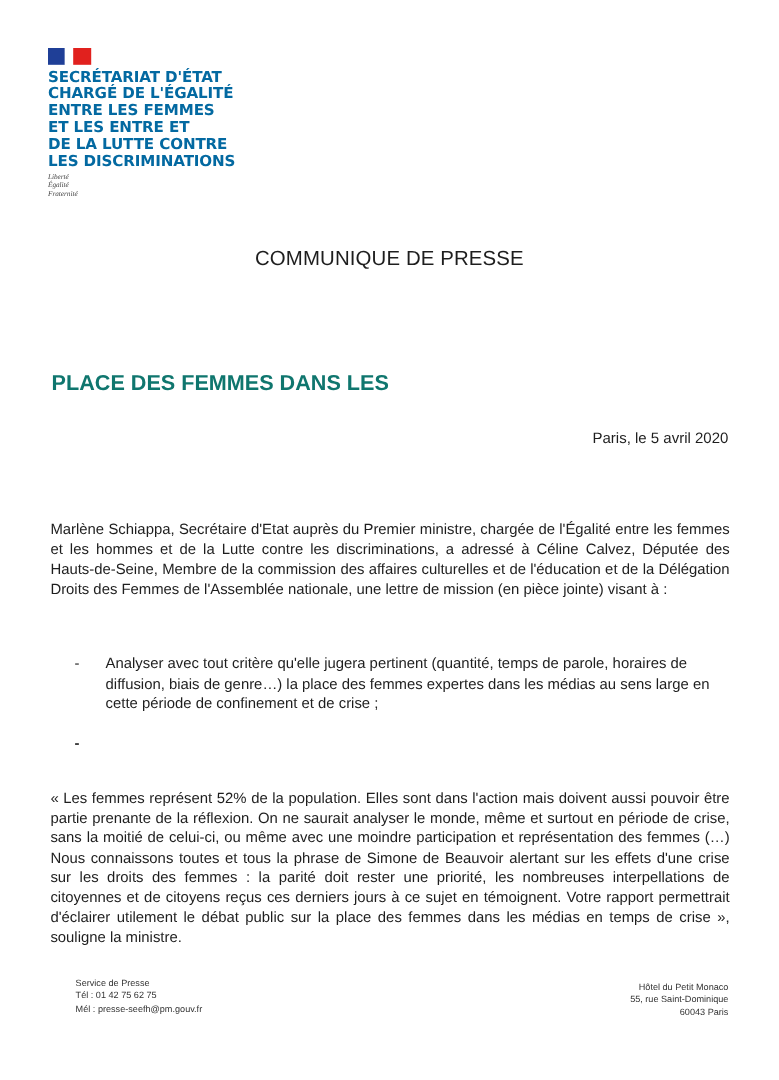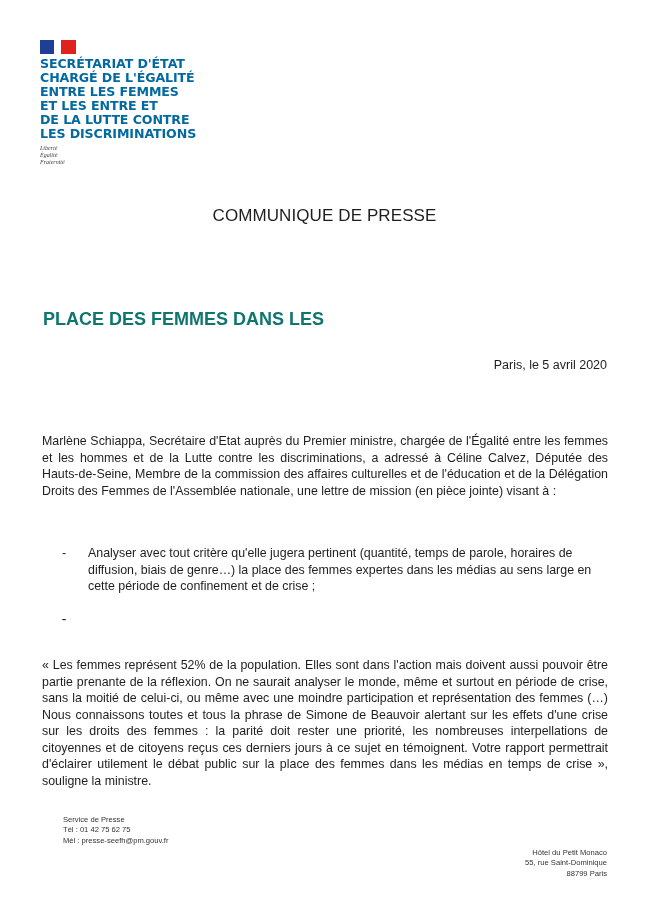--- a/index.html
+++ b/index.html
@@ -102,21 +102,21 @@
       left: 43px;
       top: 815px;
       font-size: 7.6px;
       line-height: 10.4px;
       color: #333;
       margin-left: 20px;
     }
     .footer-right {
       position: absolute;
       right: 42px;
-      top: 848px;
+      top: 818px;
       font-size: 7.6px;
       line-height: 10.4px;
       text-align: right;
       color: #333;
     }
   </style>
 </head>
 <body>
 
 <div class="logo-block">
@@ -167,14 +167,14 @@
 
 <div class="footer-left">
   <div>Service de Presse</div>
   <div>Tél : 01 42 75 62 75</div>
   <div>Mél : presse-seefh@pm.gouv.fr</div>
 </div>
 
 <div class="footer-right">
   <div>Hôtel du Petit Monaco</div>
   <div>55, rue Saint-Dominique</div>
-  <div>88799 Paris</div>
+  <div>60043 Paris</div>
 </div>
 
 </body></html>

